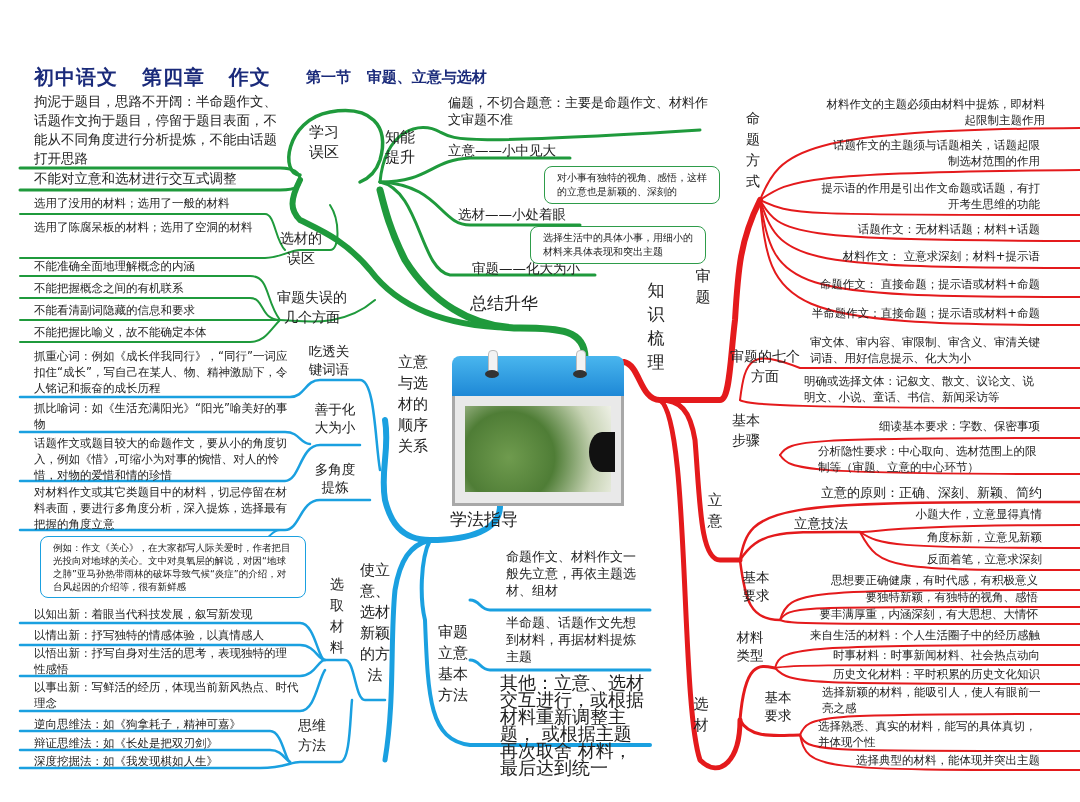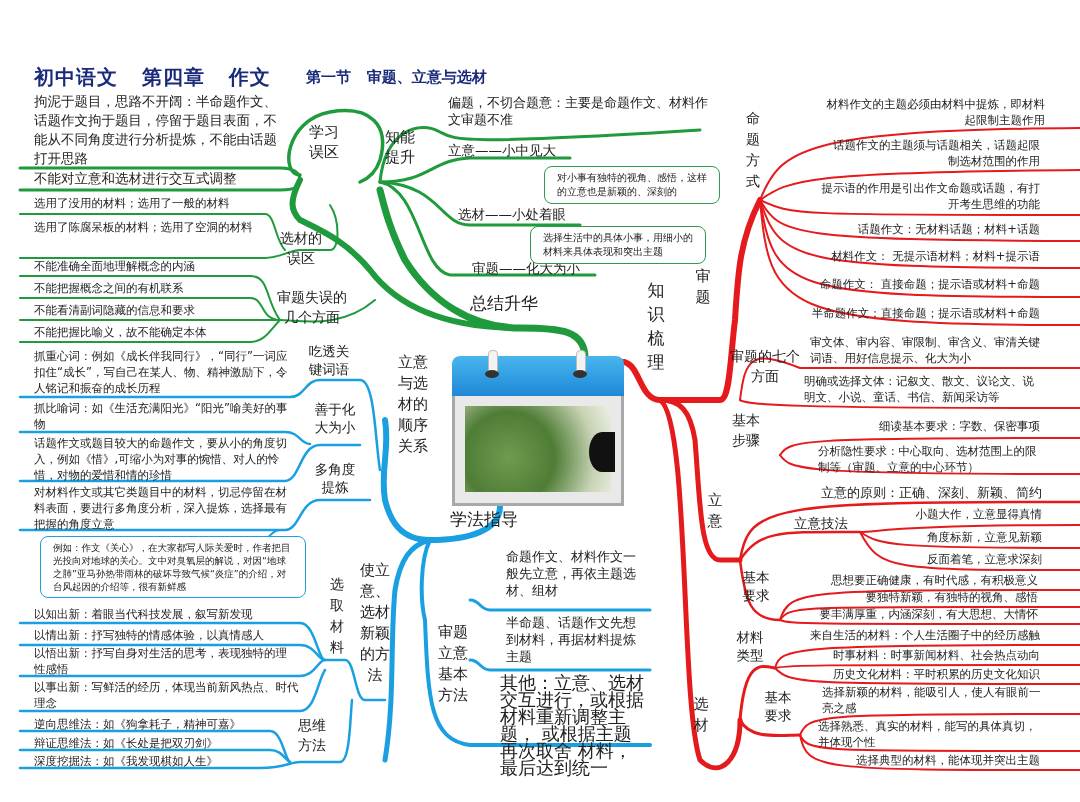--- a/index.html
+++ b/index.html
@@ -192,21 +192,21 @@
 <div class="t" style="left:500px; top:674px; width:148px; font-size:18px;">其他：立意、选材交互进行，或根据材料重新调整主题， 或根据主题再次取舍 材料，最后达到统一</div>
 
 <div class="vlbl" style="left:646px; top:278px; width:20px; font-size:17px; line-height:24px;">知识梳理</div>
 
 <div class="vlbl" style="left:694px; top:266px;">审题</div>
 <div class="vlbl" style="left:744px; top:108px; font-size:14px;">命题方式</div>
 <div class="ts r" style="left:820px; top:96px; width:225px;">材料作文的主题必须由材料中提炼，即材料起限制主题作用</div>
 <div class="ts r" style="left:830px; top:137px; width:210px;">话题作文的主题须与话题相关，话题起限制选材范围的作用</div>
 <div class="ts r" style="left:820px; top:180px; width:220px;">提示语的作用是引出作文命题或话题，有打开考生思维的功能</div>
 <div class="ts r" style="left:800px; top:221px; width:240px;">话题作文：无材料话题；材料+话题</div>
-<div class="ts r" style="left:790px; top:248px; width:250px;">材料作文： 无提示语材料；材料+提示语</div>
+<div class="ts r" style="left:790px; top:248px; width:250px;">材料作文： 立意求深刻；材料+提示语</div>
 <div class="ts r" style="left:780px; top:276px; width:260px;">命题作文： 直接命题；提示语或材料+命题</div>
 <div class="ts r" style="left:770px; top:305px; width:270px;">半命题作文：直接命题；提示语或材料+命题</div>
 
 <div class="lbl" style="left:730px; top:346px; width:70px; font-size:14px;">审题的七个方面</div>
 <div class="ts" style="left:810px; top:334px; width:232px;">审文体、审内容、审限制、审含义、审清关键词语、用好信息提示、化大为小</div>
 <div class="ts" style="left:804px; top:373px; width:240px;">明确或选择文体：记叙文、散文、议论文、说明文、小说、童话、书信、新闻采访等</div>
 
 <div class="lbl" style="left:728px; top:410px; width:36px; font-size:14px;">基本步骤</div>
 <div class="ts r" style="left:840px; top:418px; width:200px;">细读基本要求：字数、保密事项</div>
 <div class="ts" style="left:818px; top:443px; width:225px;">分析隐性要求：中心取向、选材范围上的限制等（审题、立意的中心环节）</div>

